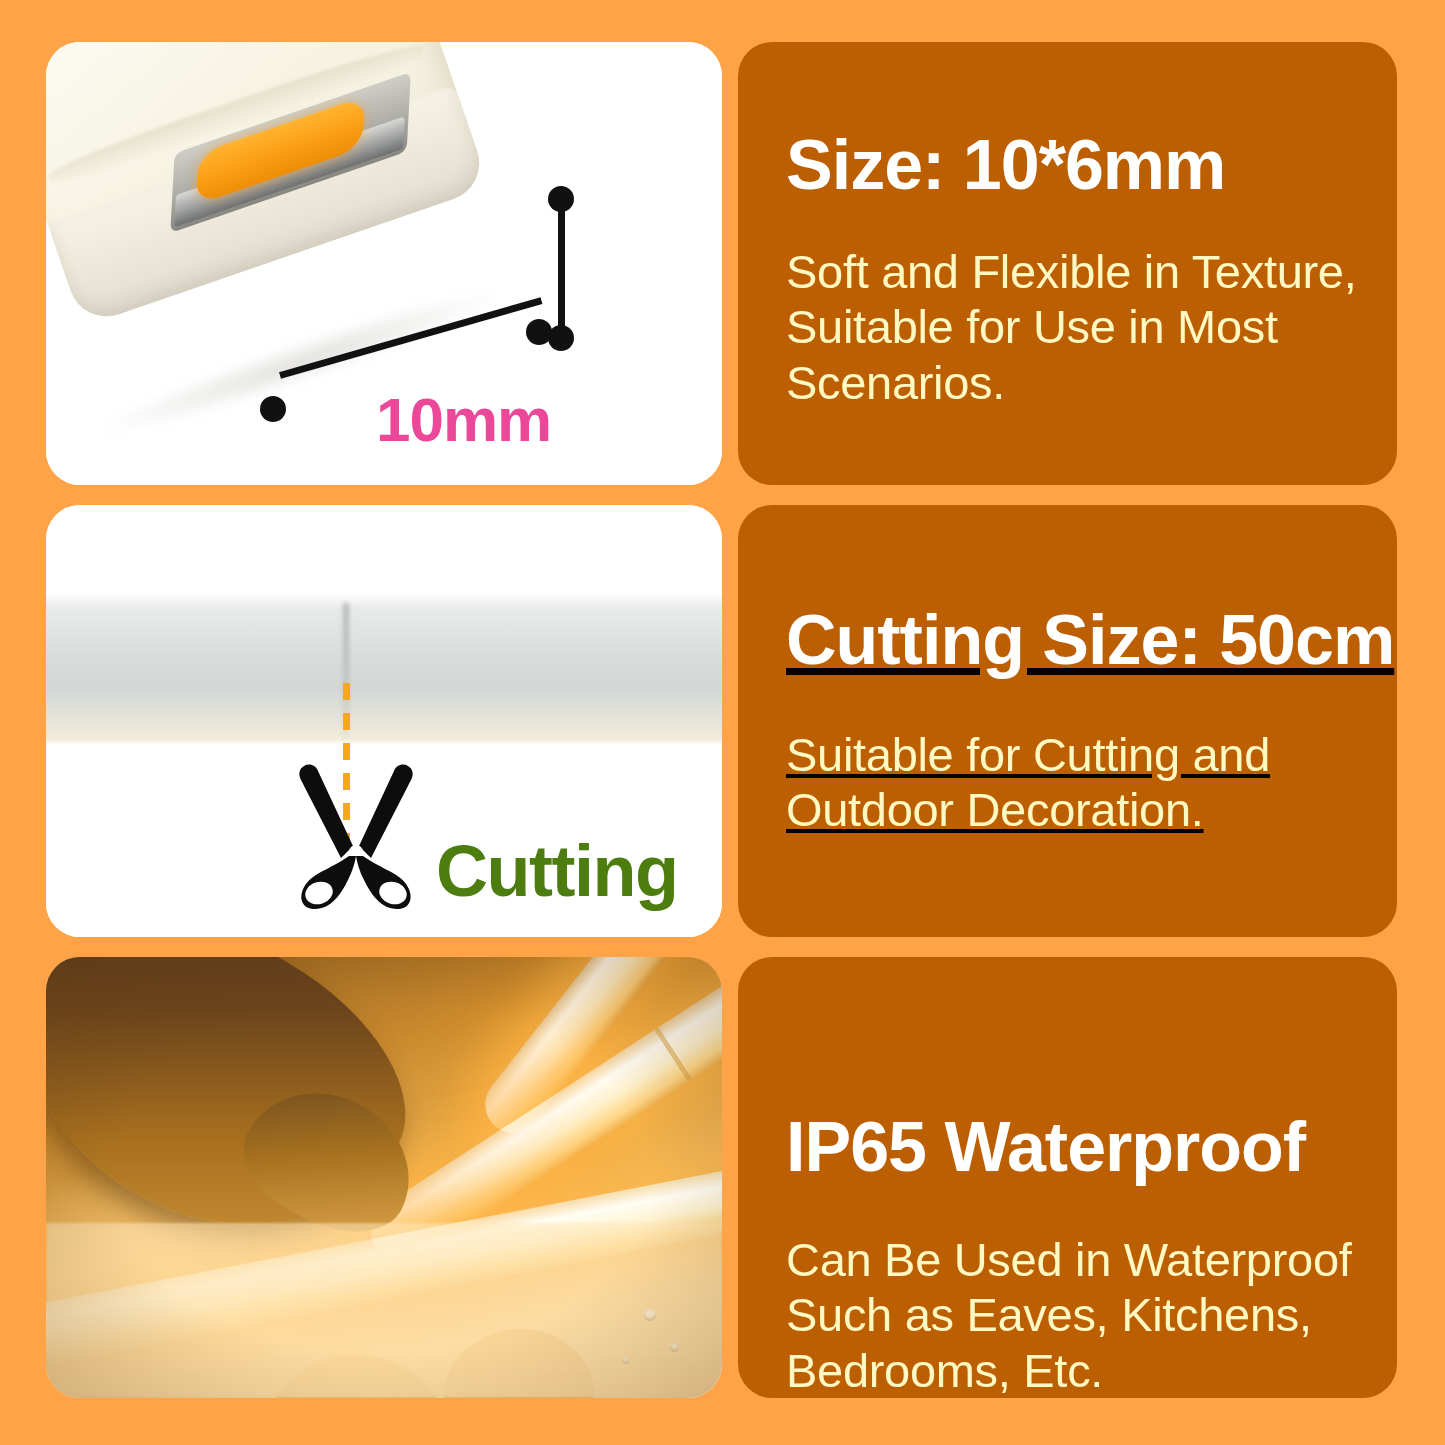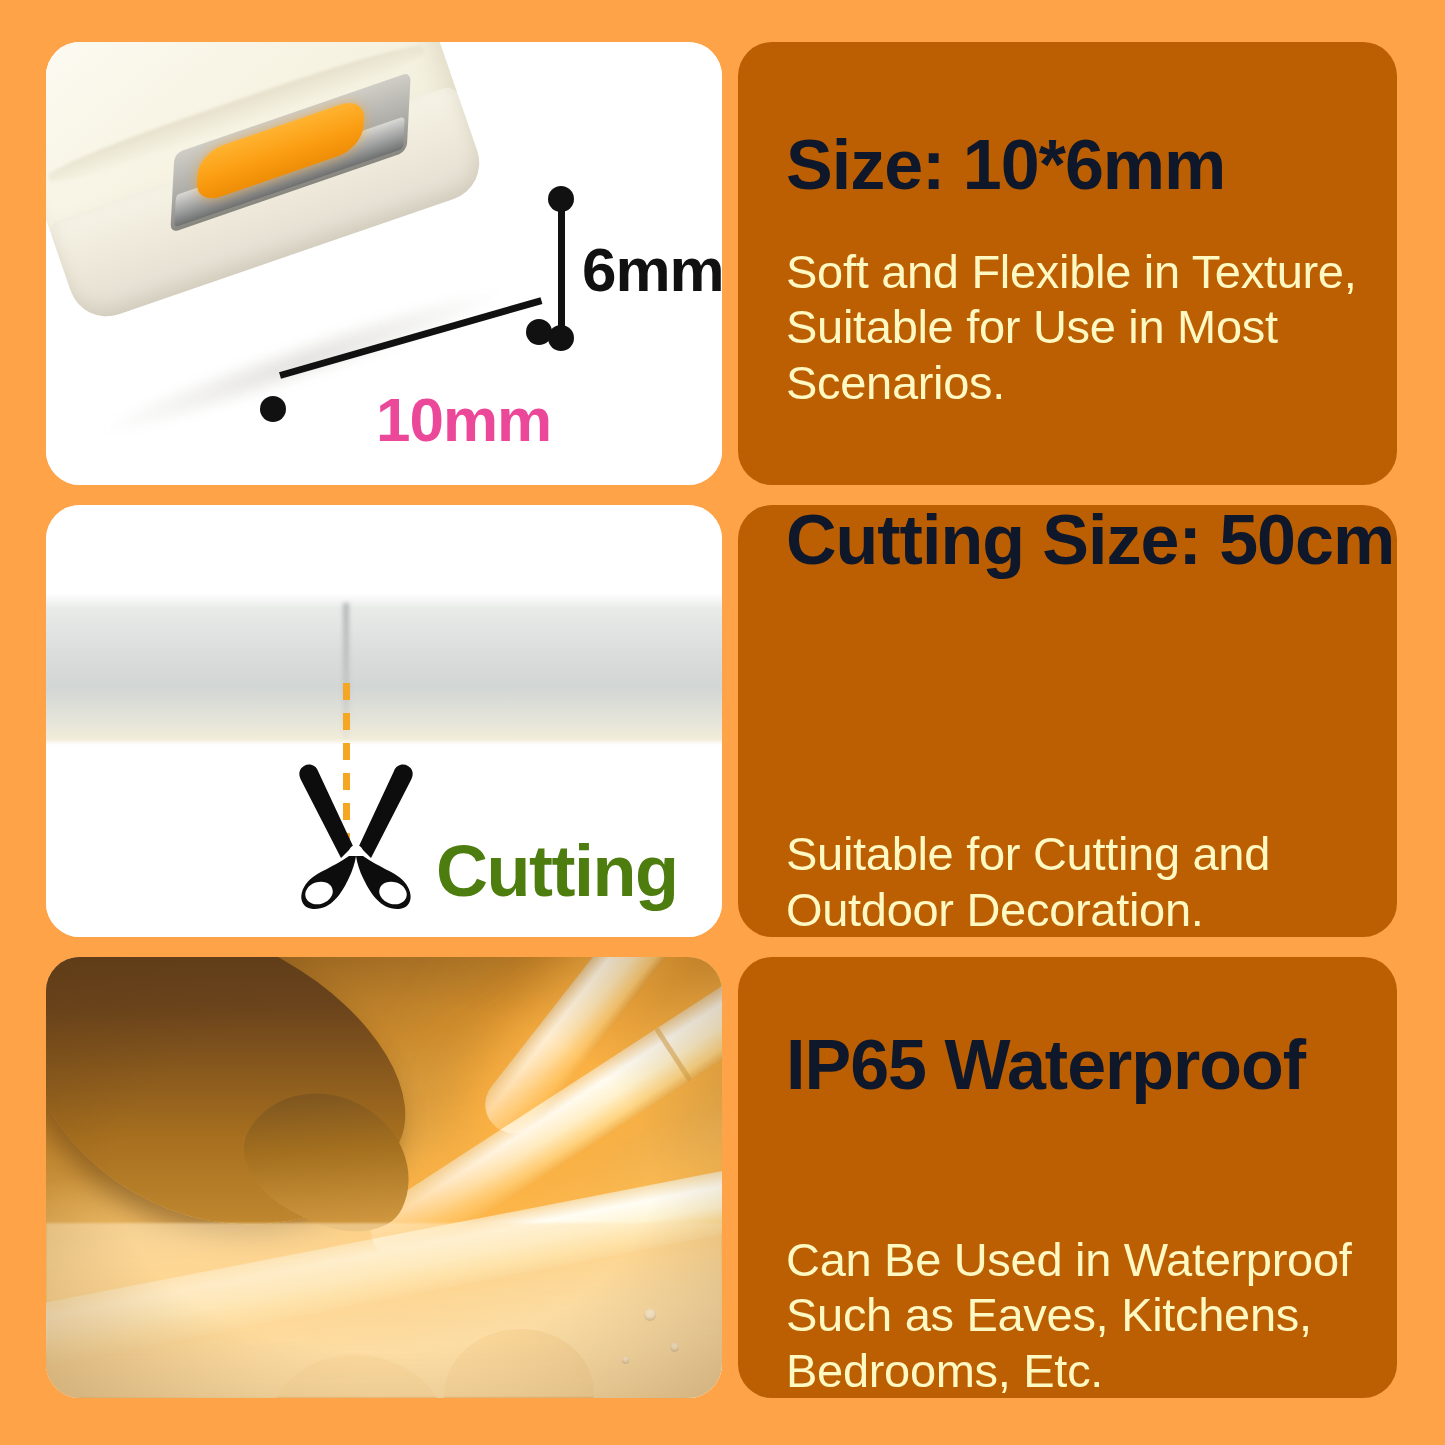--- a/index.html
+++ b/index.html
@@ -52,41 +52,41 @@
     background: #BC5F02;
     border-radius: 34px;
     overflow: hidden;
     padding: 0 40px 0 48px;
     display: flex;
     flex-direction: column;
     justify-content: center;
     box-sizing: border-box;
   }
   .feature-title {
-    color: #0f172a;
+    color: #ffffff;
     font-size: 70px;
     font-weight: bold;
     line-height: 1.0;
     letter-spacing: -1px;
     margin: 0 0 40px 0;
     white-space: nowrap;
   }
   .feature-desc {
     color: #fef9c3;
     font-size: 47px;
     font-weight: normal;
     line-height: 1.18;
     letter-spacing: -0.3px;
     margin: 0;
   }
   #row-0 .text-panel { padding-top: 88px; justify-content: flex-start; }
   #row-0 .feature-title { margin-bottom: 44px; }
-  #row-1 .text-panel { padding-top: 0px; justify-content: space-between; }
+  #row-1 .text-panel { padding-top: 0px; justify-content: center; text-decoration: underline; }
   #row-1 .feature-title { margin-bottom: 52px; }
-  #row-2 .text-panel { padding-top: 73px; justify-content: space-between; }
+  #row-2 .text-panel { padding-top: 36px; justify-content: flex-end; }
   #row-2 .feature-title { margin-bottom: 50px; }
 
   
   .xsec-stage {
     position: absolute;
     inset: 0;
     background: #ffffff;
   }
   
   .led-body {
@@ -373,21 +373,20 @@
           <div class="led-front"></div>
           <div class="led-cavity">
             <div class="led-pcb"></div>
             <div class="led-phosphor"></div>
           </div>
         </div>
 
         <div class="dim-v-line"></div>
         <div class="dim-dot" id="dot-v-top"></div>
         <div class="dim-dot" id="dot-v-bot"></div>
-        <div class="dim-label-v">6mm</div>
 
         <div class="dim-d-line"></div>
         <div class="dim-dot" id="dot-d-left"></div>
         <div class="dim-dot" id="dot-d-right"></div>
         <div class="dim-label-d">10mm</div>
       </div>
     </div>
 
     <div class="text-panel">
       <h2 class="feature-title">Size: 10*6mm</h2>

